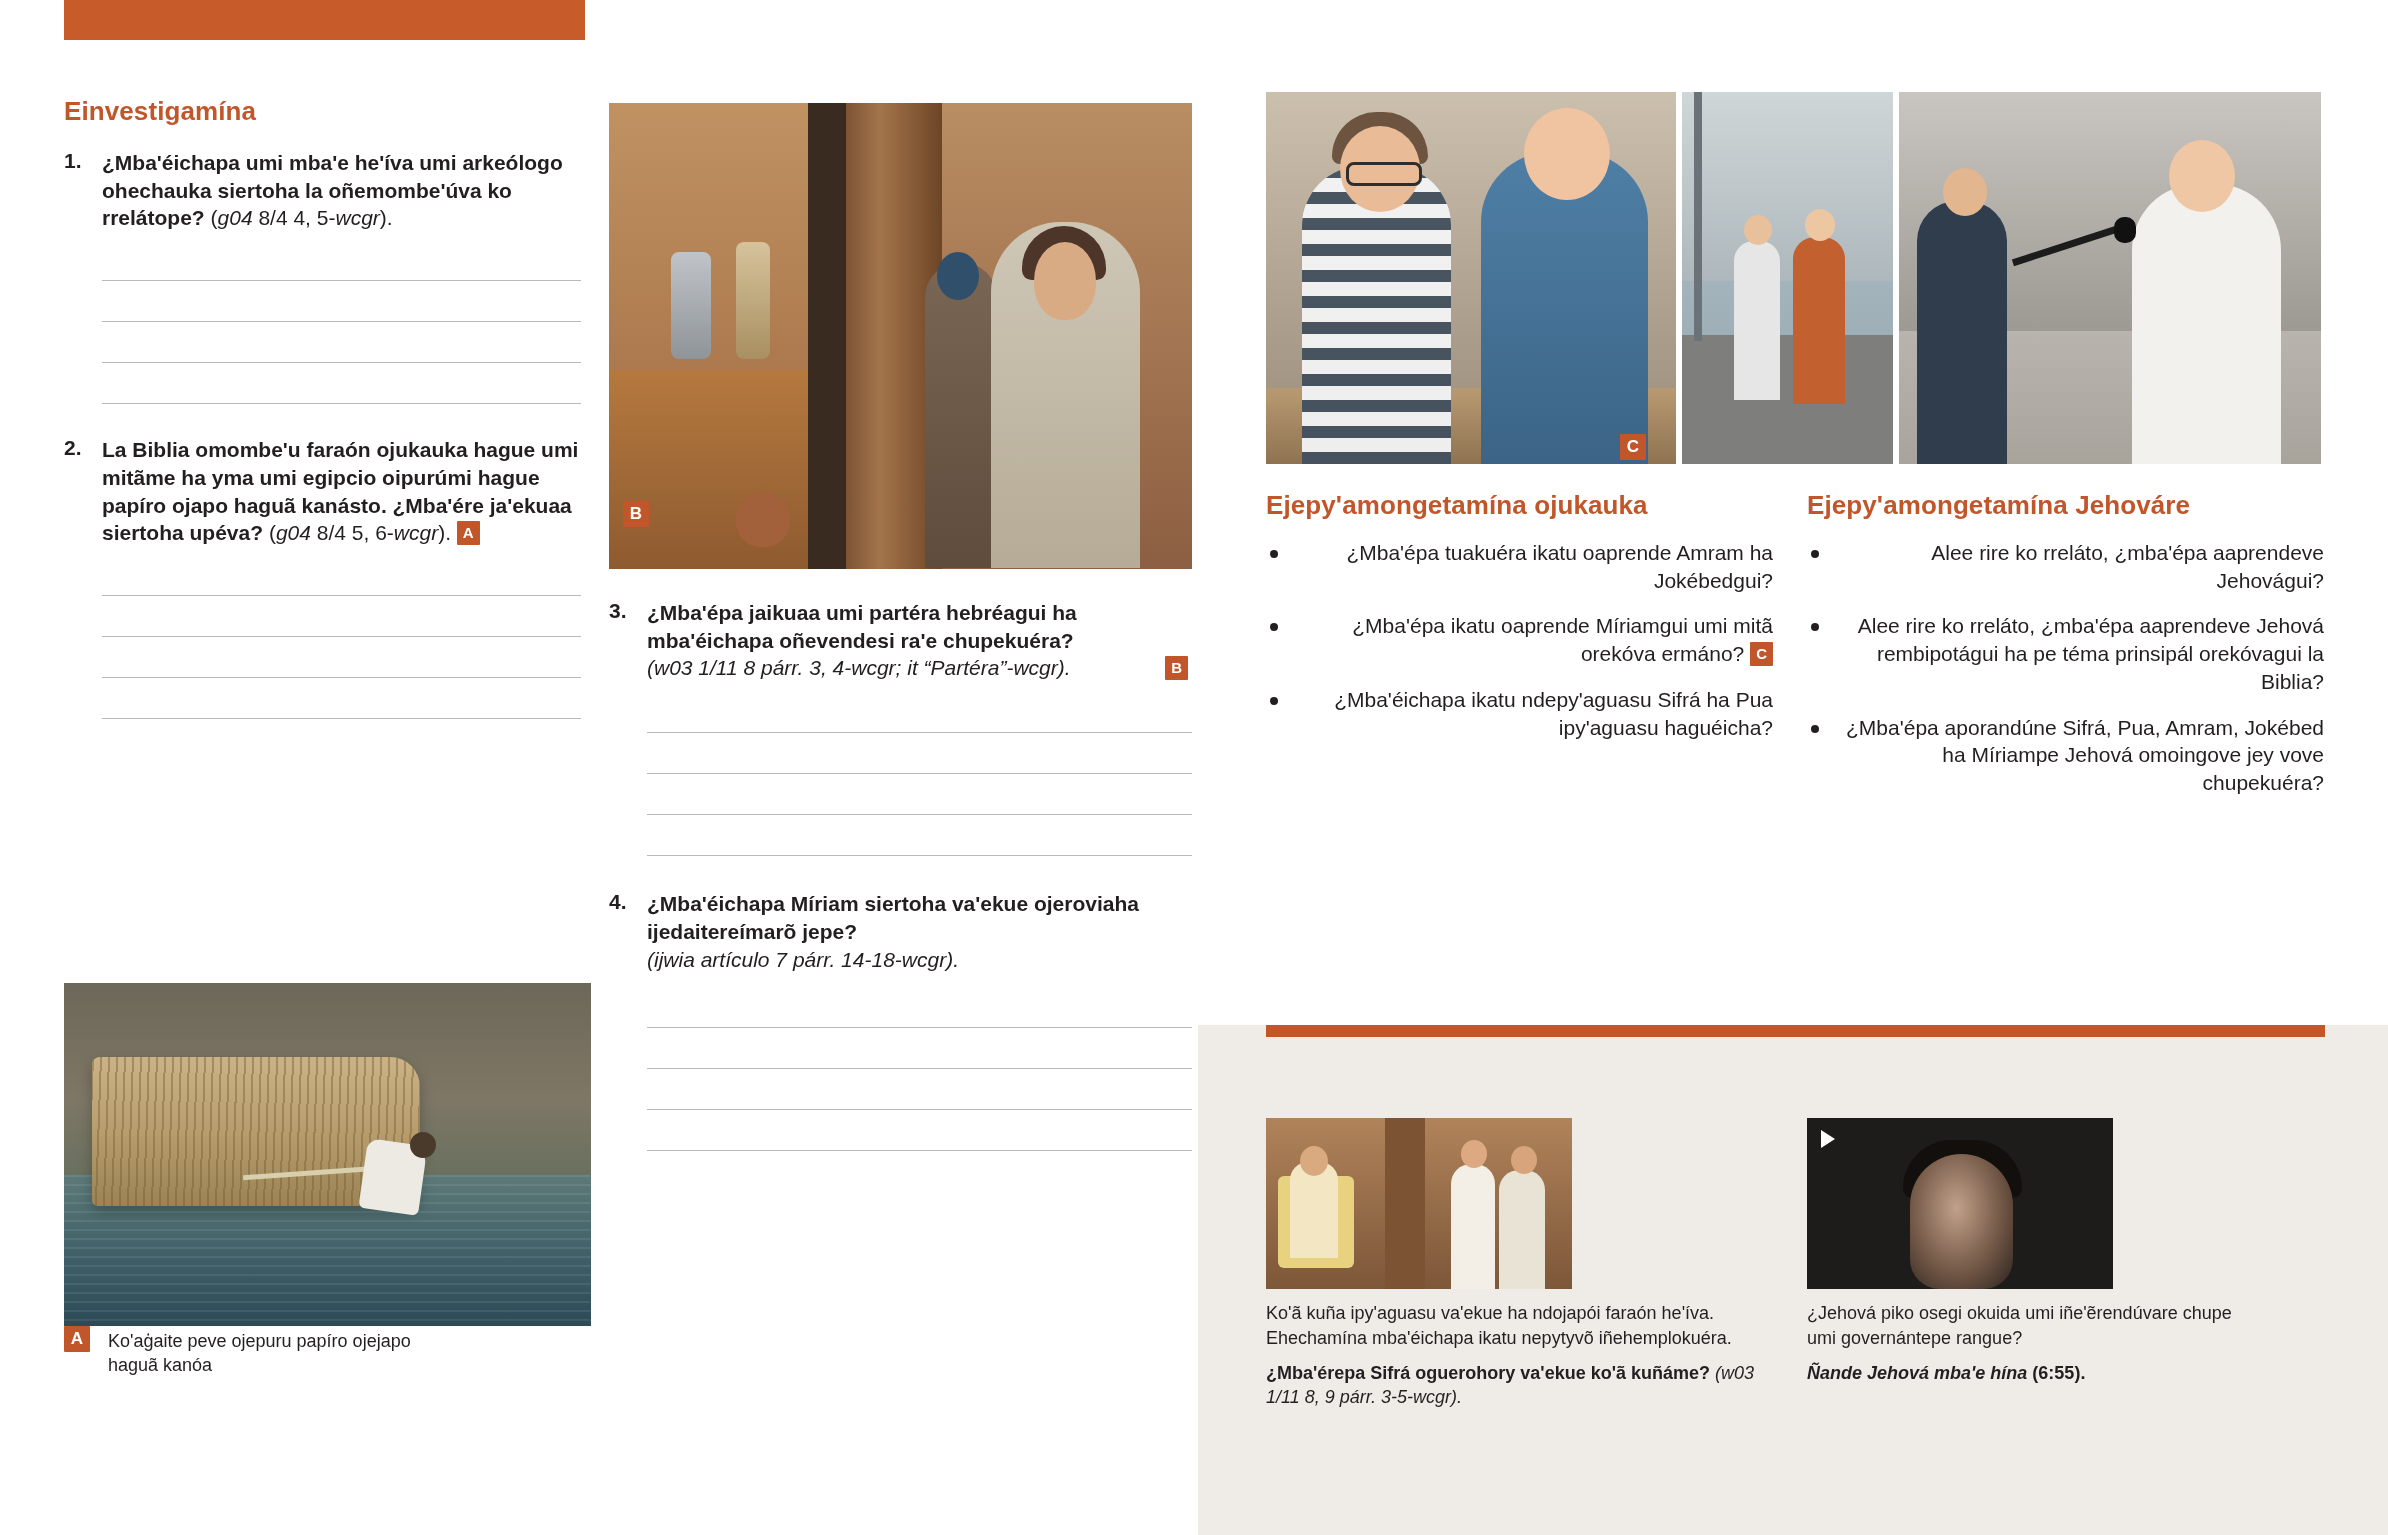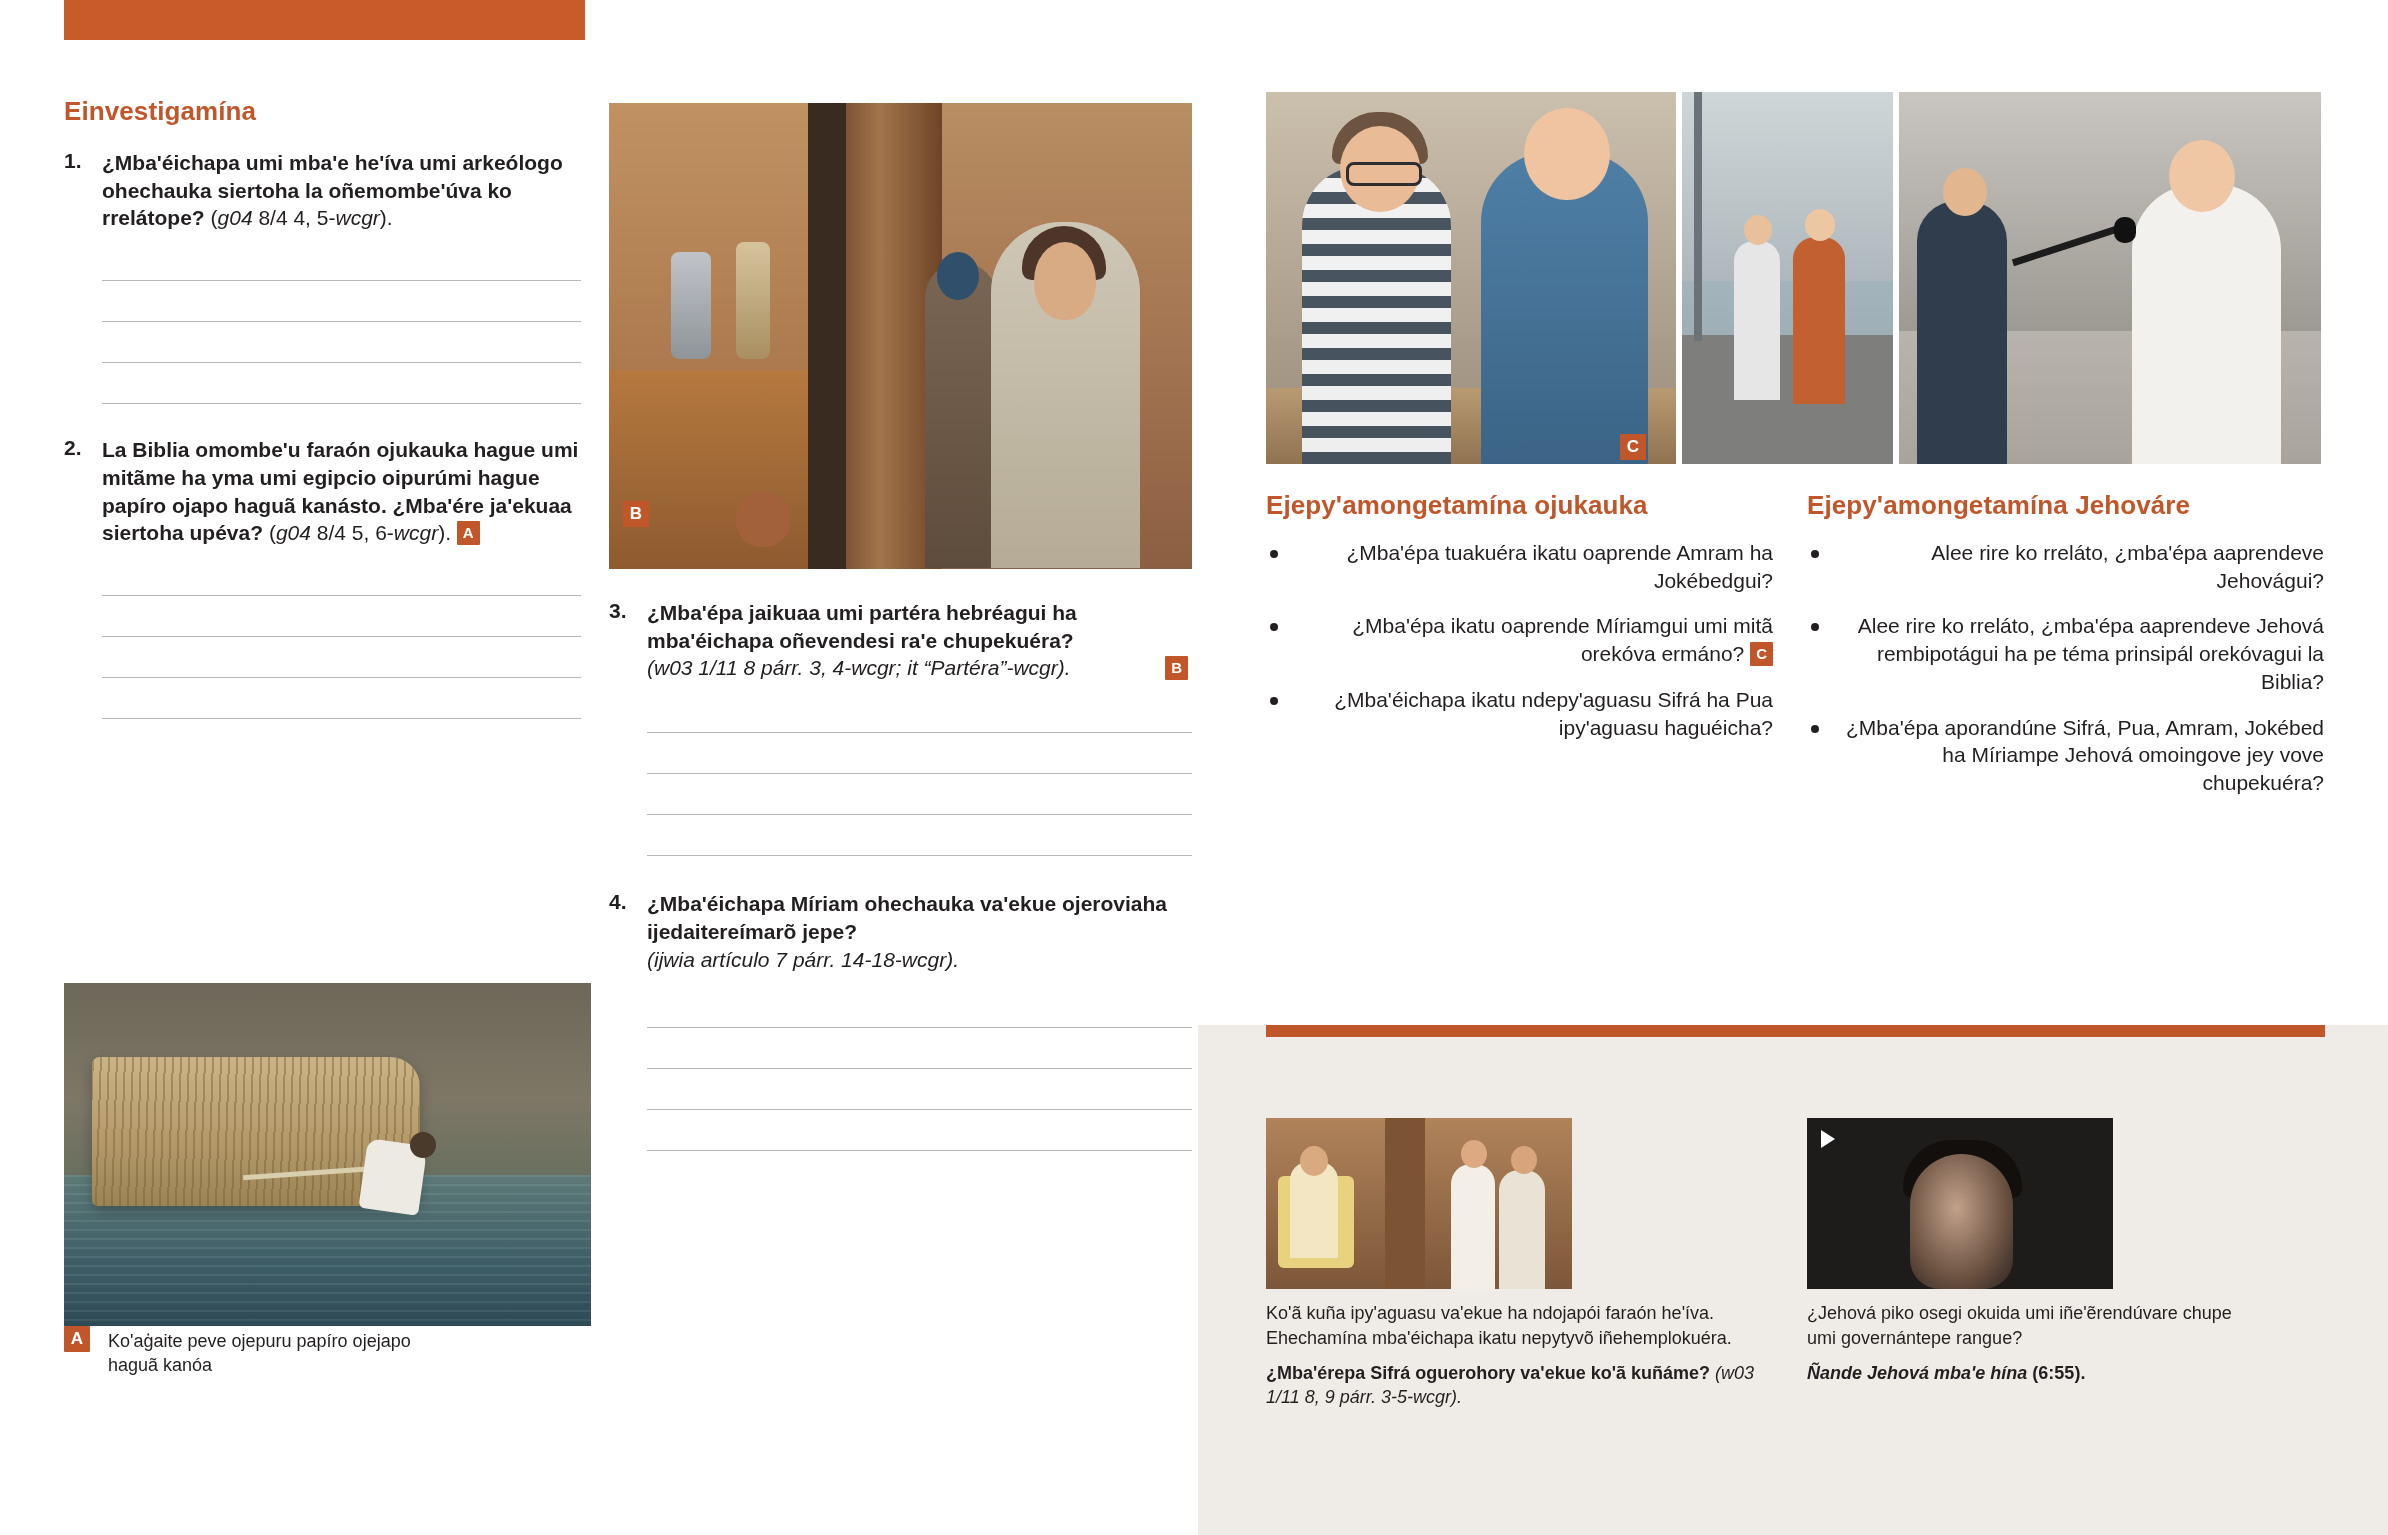--- a/index.html
+++ b/index.html
@@ -409,21 +409,21 @@
           <div class="rule"></div>
           <div class="rule"></div>
         </div>
       </div>
     </div>
 
     <div class="q-item" id="mid-q4">
       <div class="qnum">4.</div>
       <div class="q-body">
         <div class="qtext">
-          <b>¿Mba'éichapa Míriam ohechauka va'ekue ojeroviaha ijedaitereímarõ jepe?</b>
+          <b>¿Mba'éichapa Míriam siertoha va'ekue ojeroviaha ijedaitereímarõ jepe?</b>
         </div>
         <div class="qtext ital">(ijwia artículo 7 párr. 14-18-wcgr).</div>
         <div class="rule-lines" style="margin-top:14px;">
           <div class="rule"></div>
           <div class="rule"></div>
           <div class="rule"></div>
           <div class="rule"></div>
         </div>
       </div>
     </div>

